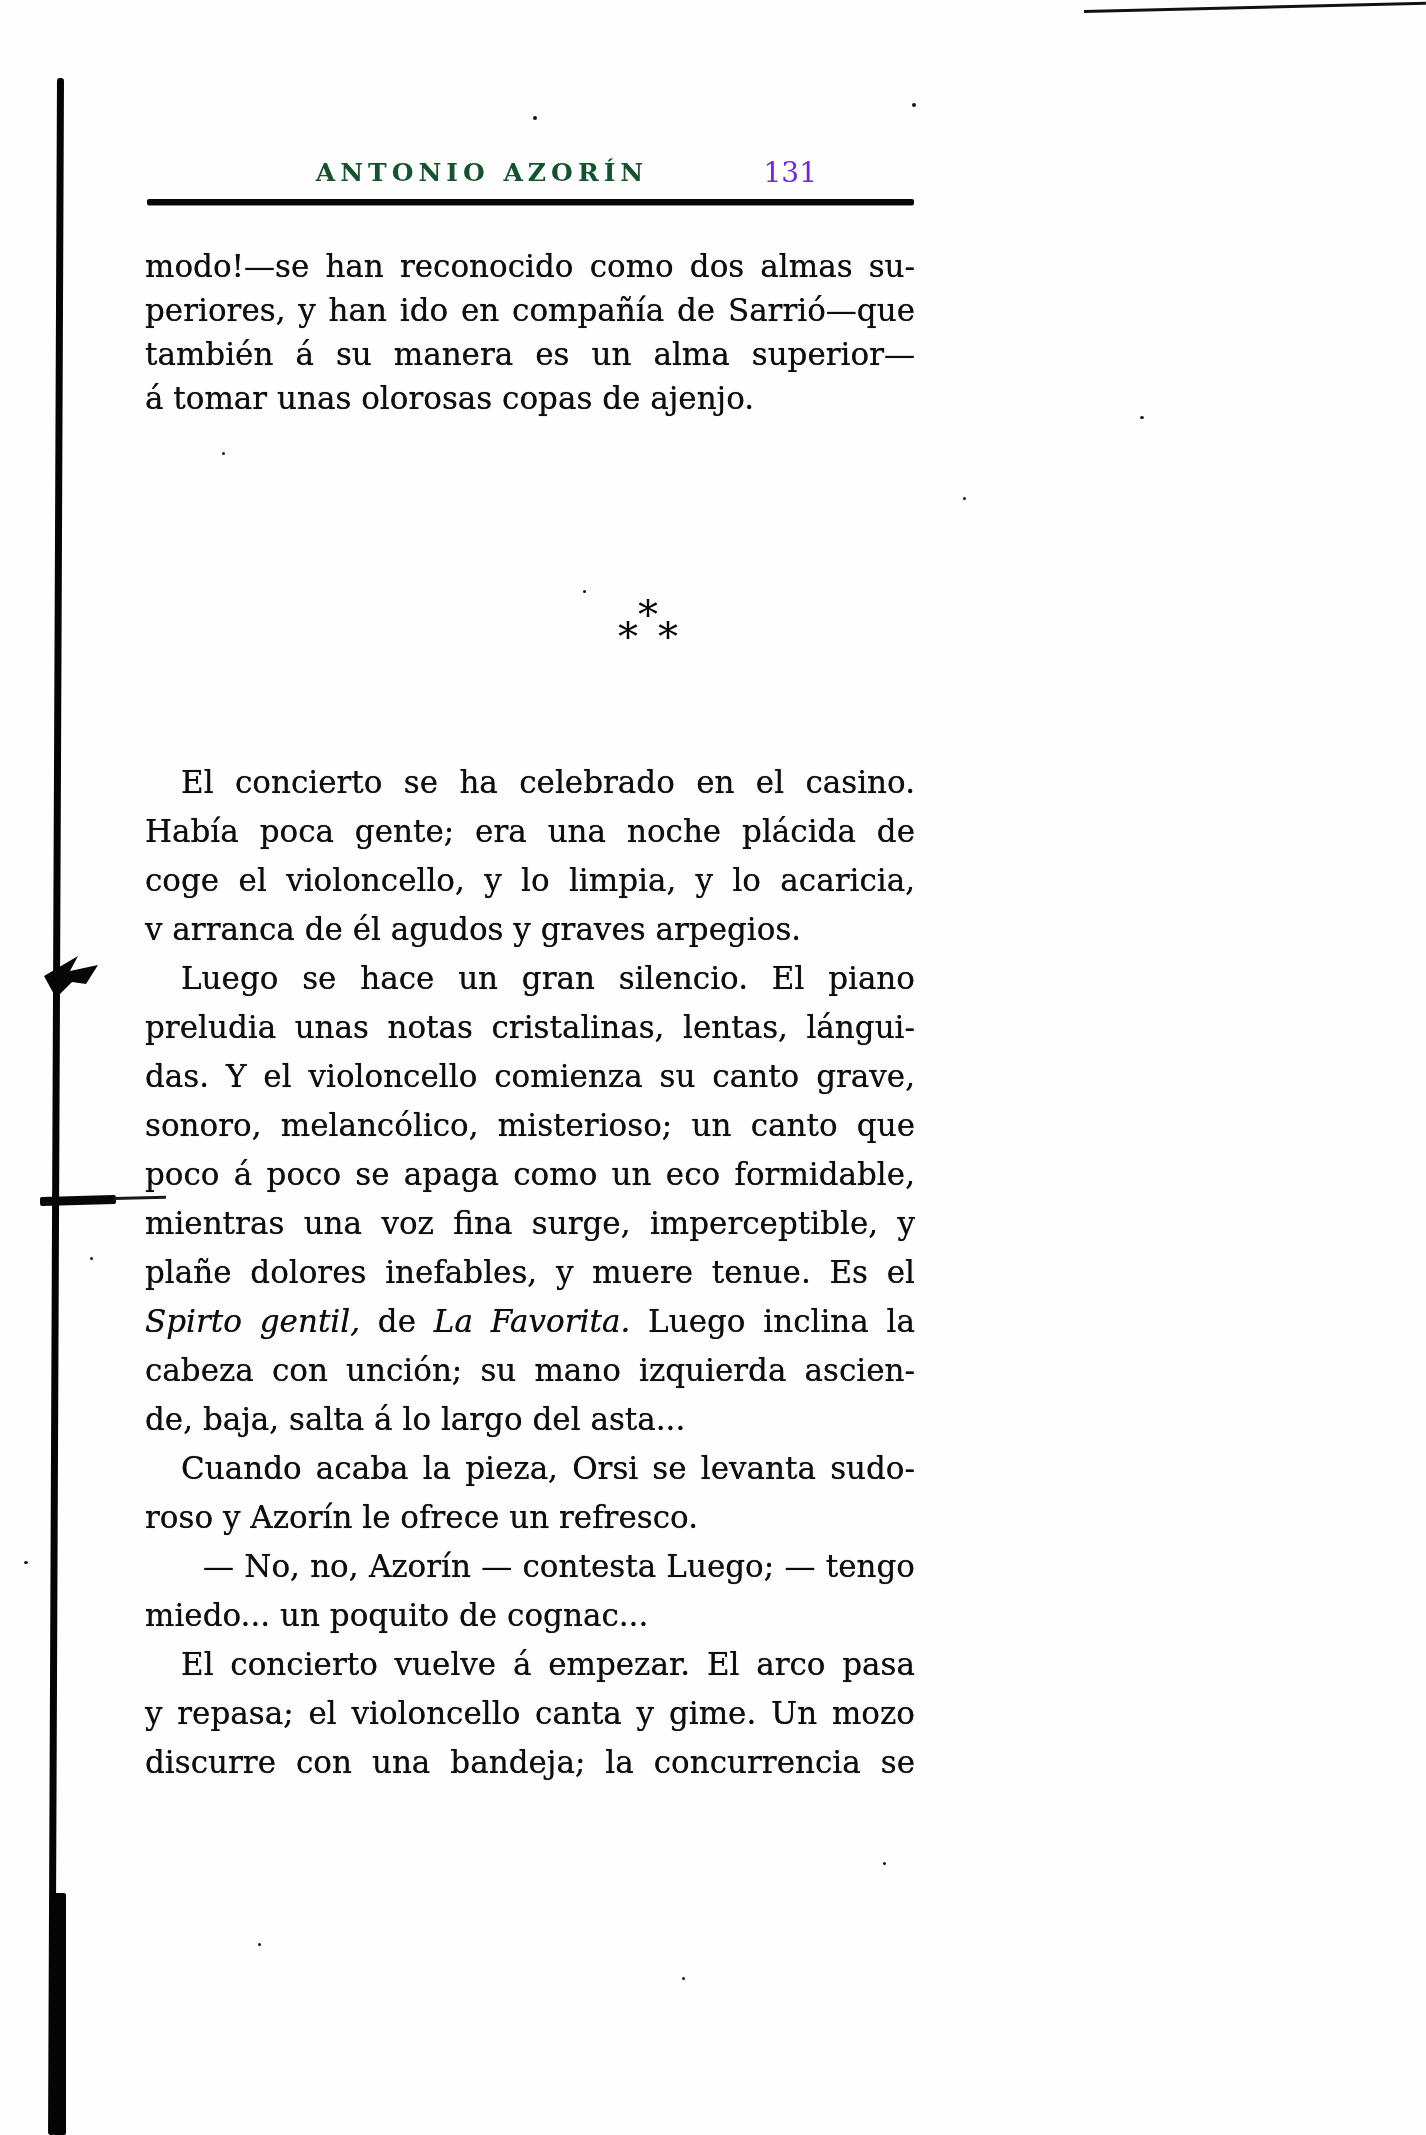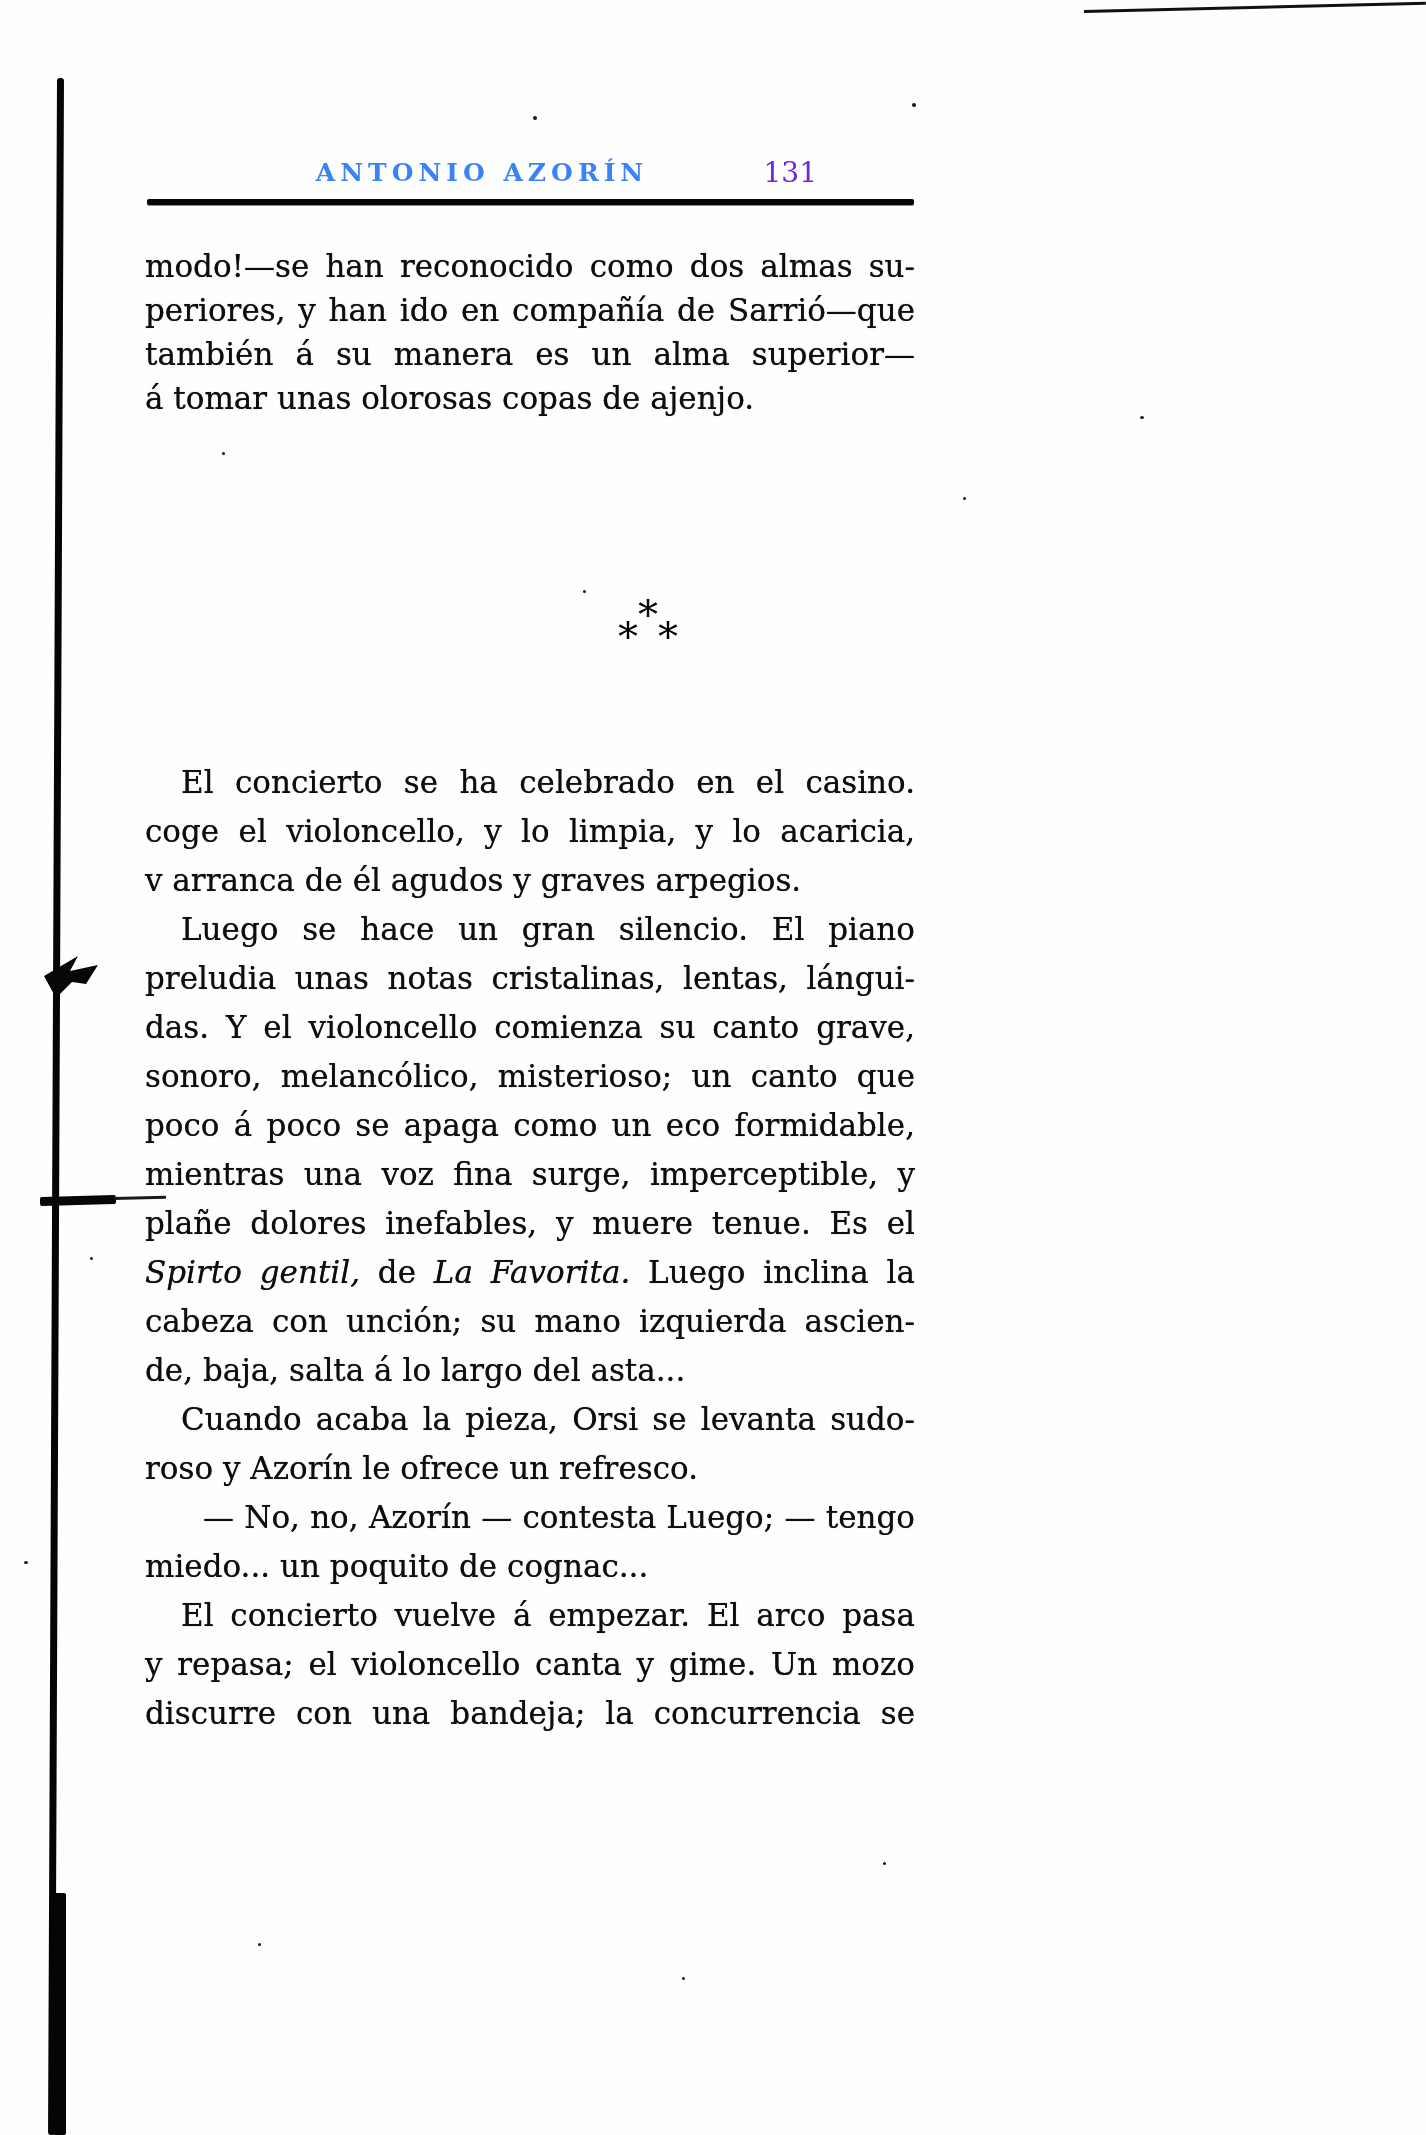--- a/index.html
+++ b/index.html
@@ -32,21 +32,21 @@
   .margin-dash::after {
     content:""; position:absolute; left:74px; top:2px; width:52px; height:3px;
     background:#1a1a1a;
   }
   .speck { position:absolute; background:#161616; border-radius:50%; }
 
   
   .page-header { position:absolute; left:145px; top:158px; width:770px; height:40px; }
   .running-title {
     display:block; text-align:center; transform:translateX(-48px);
-    font-size:25px; letter-spacing:5px; font-weight:bold; color:#3b82f6;
+    font-size:25px; letter-spacing:5px; font-weight:bold; color:#14532d;
   }
   .page-number {
     position:absolute; right:98px; top:-2px; font-size:28px; color:#6d28d9;
   }
   .header-rule {
     position:absolute; left:147px; top:199px; width:767px; height:6px;
     background:#070707; border-radius:2px;
     box-shadow:0 1px 0 rgba(0,0,0,0.45);
   }
 
@@ -113,20 +113,21 @@
         <div class="line"><span>también á su manera es un alma superior—</span></div>
         <div class="line last"><span>á tomar unas olorosas copas de ajenjo.</span></div>
       </div>
       <div class="asterism">
         <span class="ast-top">*</span>
         <span class="ast-left">*</span>
         <span class="ast-right">*</span>
       </div>
       <div class="para">
         <div class="line indent"><span>El concierto se ha celebrado en el casino.</span></div>
+        <div class="line"><span>Había poca gente; era una noche plácida de</span></div>
         <div class="line"><span>coge el violoncello, y lo limpia, y lo acaricia,</span></div>
         <div class="line last"><span>v arranca de él agudos y graves arpegios.</span></div>
       </div>
       <div class="para">
         <div class="line indent"><span>Luego se hace un gran silencio. El piano</span></div>
         <div class="line"><span>preludia unas notas cristalinas, lentas, lángui-</span></div>
         <div class="line"><span>das. Y el violoncello comienza su canto grave,</span></div>
         <div class="line"><span>sonoro, melancólico, misterioso; un canto que</span></div>
         <div class="line"><span>poco á poco se apaga como un eco formidable,</span></div>
         <div class="line"><span>mientras una voz fina surge, imperceptible, y</span></div>

